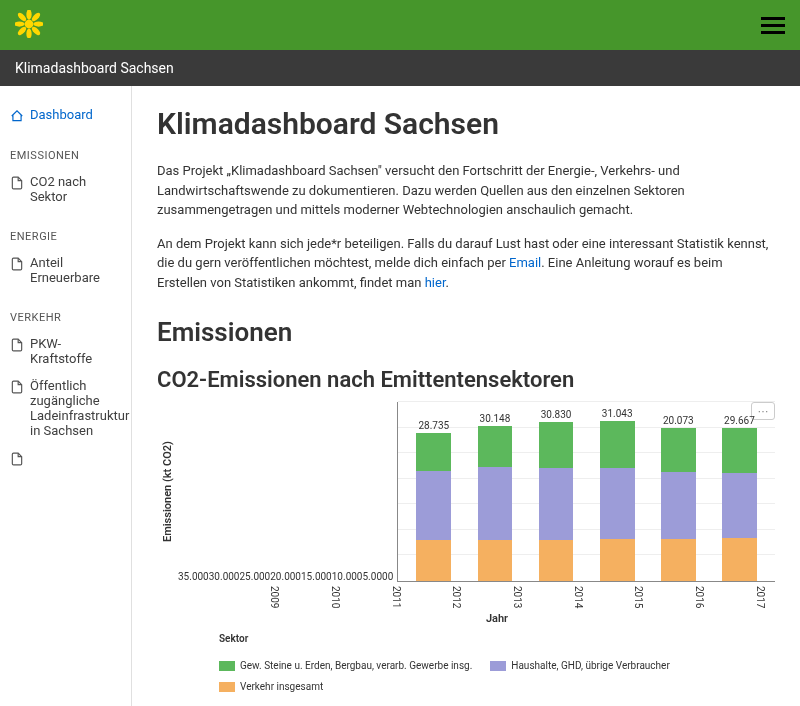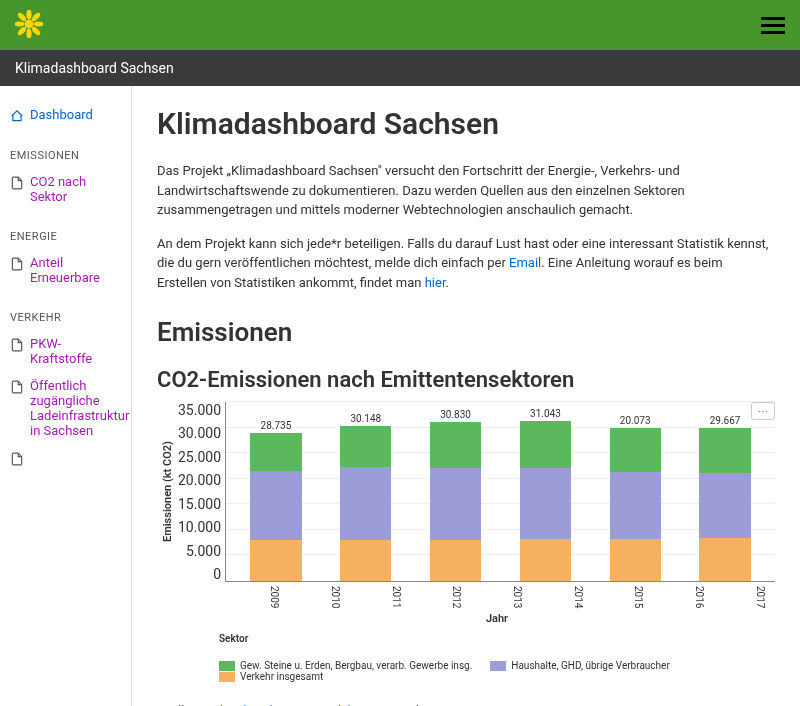--- a/index.html
+++ b/index.html
@@ -4,49 +4,49 @@
 <style>
 * { margin: 0; padding: 0; box-sizing: border-box; }
 body { font-family: -apple-system, BlinkMacSystemFont, "Segoe UI", Roboto, sans-serif; font-size: 14px; color: #333; }
 .topbar { background: #46962b; height: 50px; display: flex; align-items: center; justify-content: space-between; padding: 0 15px; }
 .logo { width: 28px; height: 28px; }
 .hamburger { cursor: pointer; }
 .hamburger-line { width: 24px; height: 3px; background: #000; margin: 4px 0; }
 .breadcrumb-bar { background: #3a3a3a; color: #fff; padding: 10px 15px; font-size: 14px; }
 .layout { display: flex; }
 .sidebar { width: 132px; padding: 15px 10px; border-right: 1px solid #e0e0e0; flex-shrink: 0; min-height: 620px; }
-.nav-item { display: flex; align-items: flex-start; gap: 6px; padding: 6px 0; font-size: 13px; color: #a21caf; cursor: pointer; }
+.nav-item { display: flex; align-items: flex-start; gap: 6px; padding: 6px 0; font-size: 13px; color: #404040; cursor: pointer; }
 .nav-item.active { color: #0066cc; }
 .nav-icon { width: 14px; height: 14px; flex-shrink: 0; margin-top: 2px; }
 .nav-section { font-size: 11px; color: #555; text-transform: uppercase; margin-top: 20px; margin-bottom: 6px; letter-spacing: 0.5px; }
 .main { flex: 1; padding: 20px 25px; }
 h1 { font-size: 30px; font-weight: 600; margin-bottom: 20px; }
 h2 { font-size: 26px; font-weight: 600; margin: 25px 0 15px; }
 h3 { font-size: 22px; font-weight: 600; margin: 20px 0 10px; }
 p { margin-bottom: 14px; line-height: 1.5; font-size: 13px; }
 a.link { color: #0066cc; text-decoration: none; }
 .chart-wrap { margin: 10px 0; position: relative; }
 .chart-area { display: flex; }
 .y-axis-label { writing-mode: vertical-rl; transform: rotate(180deg); font-size: 11px; font-weight: 600; text-align: center; padding: 0 4px; }
-.y-ticks { display: flex; flex-direction: column; justify-content: space-between; align-items: flex-end; font-size: 14px; padding-right: 4px; height: 180px; }
+.y-ticks { display: flex; flex-direction: row; justify-content: space-between; align-items: flex-end; font-size: 10px; padding-right: 4px; height: 180px; }
 .plot { flex: 1; border-left: 1px solid #888; border-bottom: 1px solid #888; height: 180px; position: relative; display: flex; align-items: flex-end; justify-content: space-around; padding: 0 5px; }
 .grid-line { position: absolute; left: 0; right: 0; border-top: 1px solid #eee; }
 .bar-group { display: flex; flex-direction: column; align-items: center; width: 9.5%; position: relative; z-index: 2; }
 .bar-label { font-size: 10px; margin-bottom: 2px; }
 .bar-stack { width: 100%; display: flex; flex-direction: column-reverse; }
 .seg { width: 100%; }
 .seg-sector0 { background: #f5b060; }
 .seg-sector1 { background: #9c9cd8; }
 .seg-sector2 { background: #5cb85c; }
 .x-ticks { display: flex; justify-content: space-around; padding: 0 5px; margin-left: 62px; }
 .x-tick { font-size: 10px; writing-mode: vertical-rl; padding-top: 4px; width: 9.5%; text-align: center; }
 .x-axis-label { text-align: center; font-size: 11px; font-weight: 600; margin-top: 4px; margin-left: 62px; }
 .legend { margin-left: 62px; margin-top: 8px; font-size: 10px; }
 .legend-title { font-weight: 600; margin-bottom: 16px; }
-.legend-items { display: flex; flex-wrap: wrap; gap: 0 18px; }
+.legend-items { display: flex; flex-wrap: wrap; gap: 10px 18px; }
 .legend-item { display: flex; align-items: center; gap: 5px; }
 .legend-swatch { width: 16px; height: 10px; }
 .source { font-size: 12px; margin-top: 20px; }
 .chart-menu { position: absolute; top: 0; right: 0; width: 24px; height: 18px; border: 1px solid #ccc; border-radius: 3px; display: flex; align-items: center; justify-content: center; cursor: pointer; font-size: 11px; color: #888; background: #fff; }
 </style>
 </head>
 <body>
 
 <div class="topbar">
   <span>

